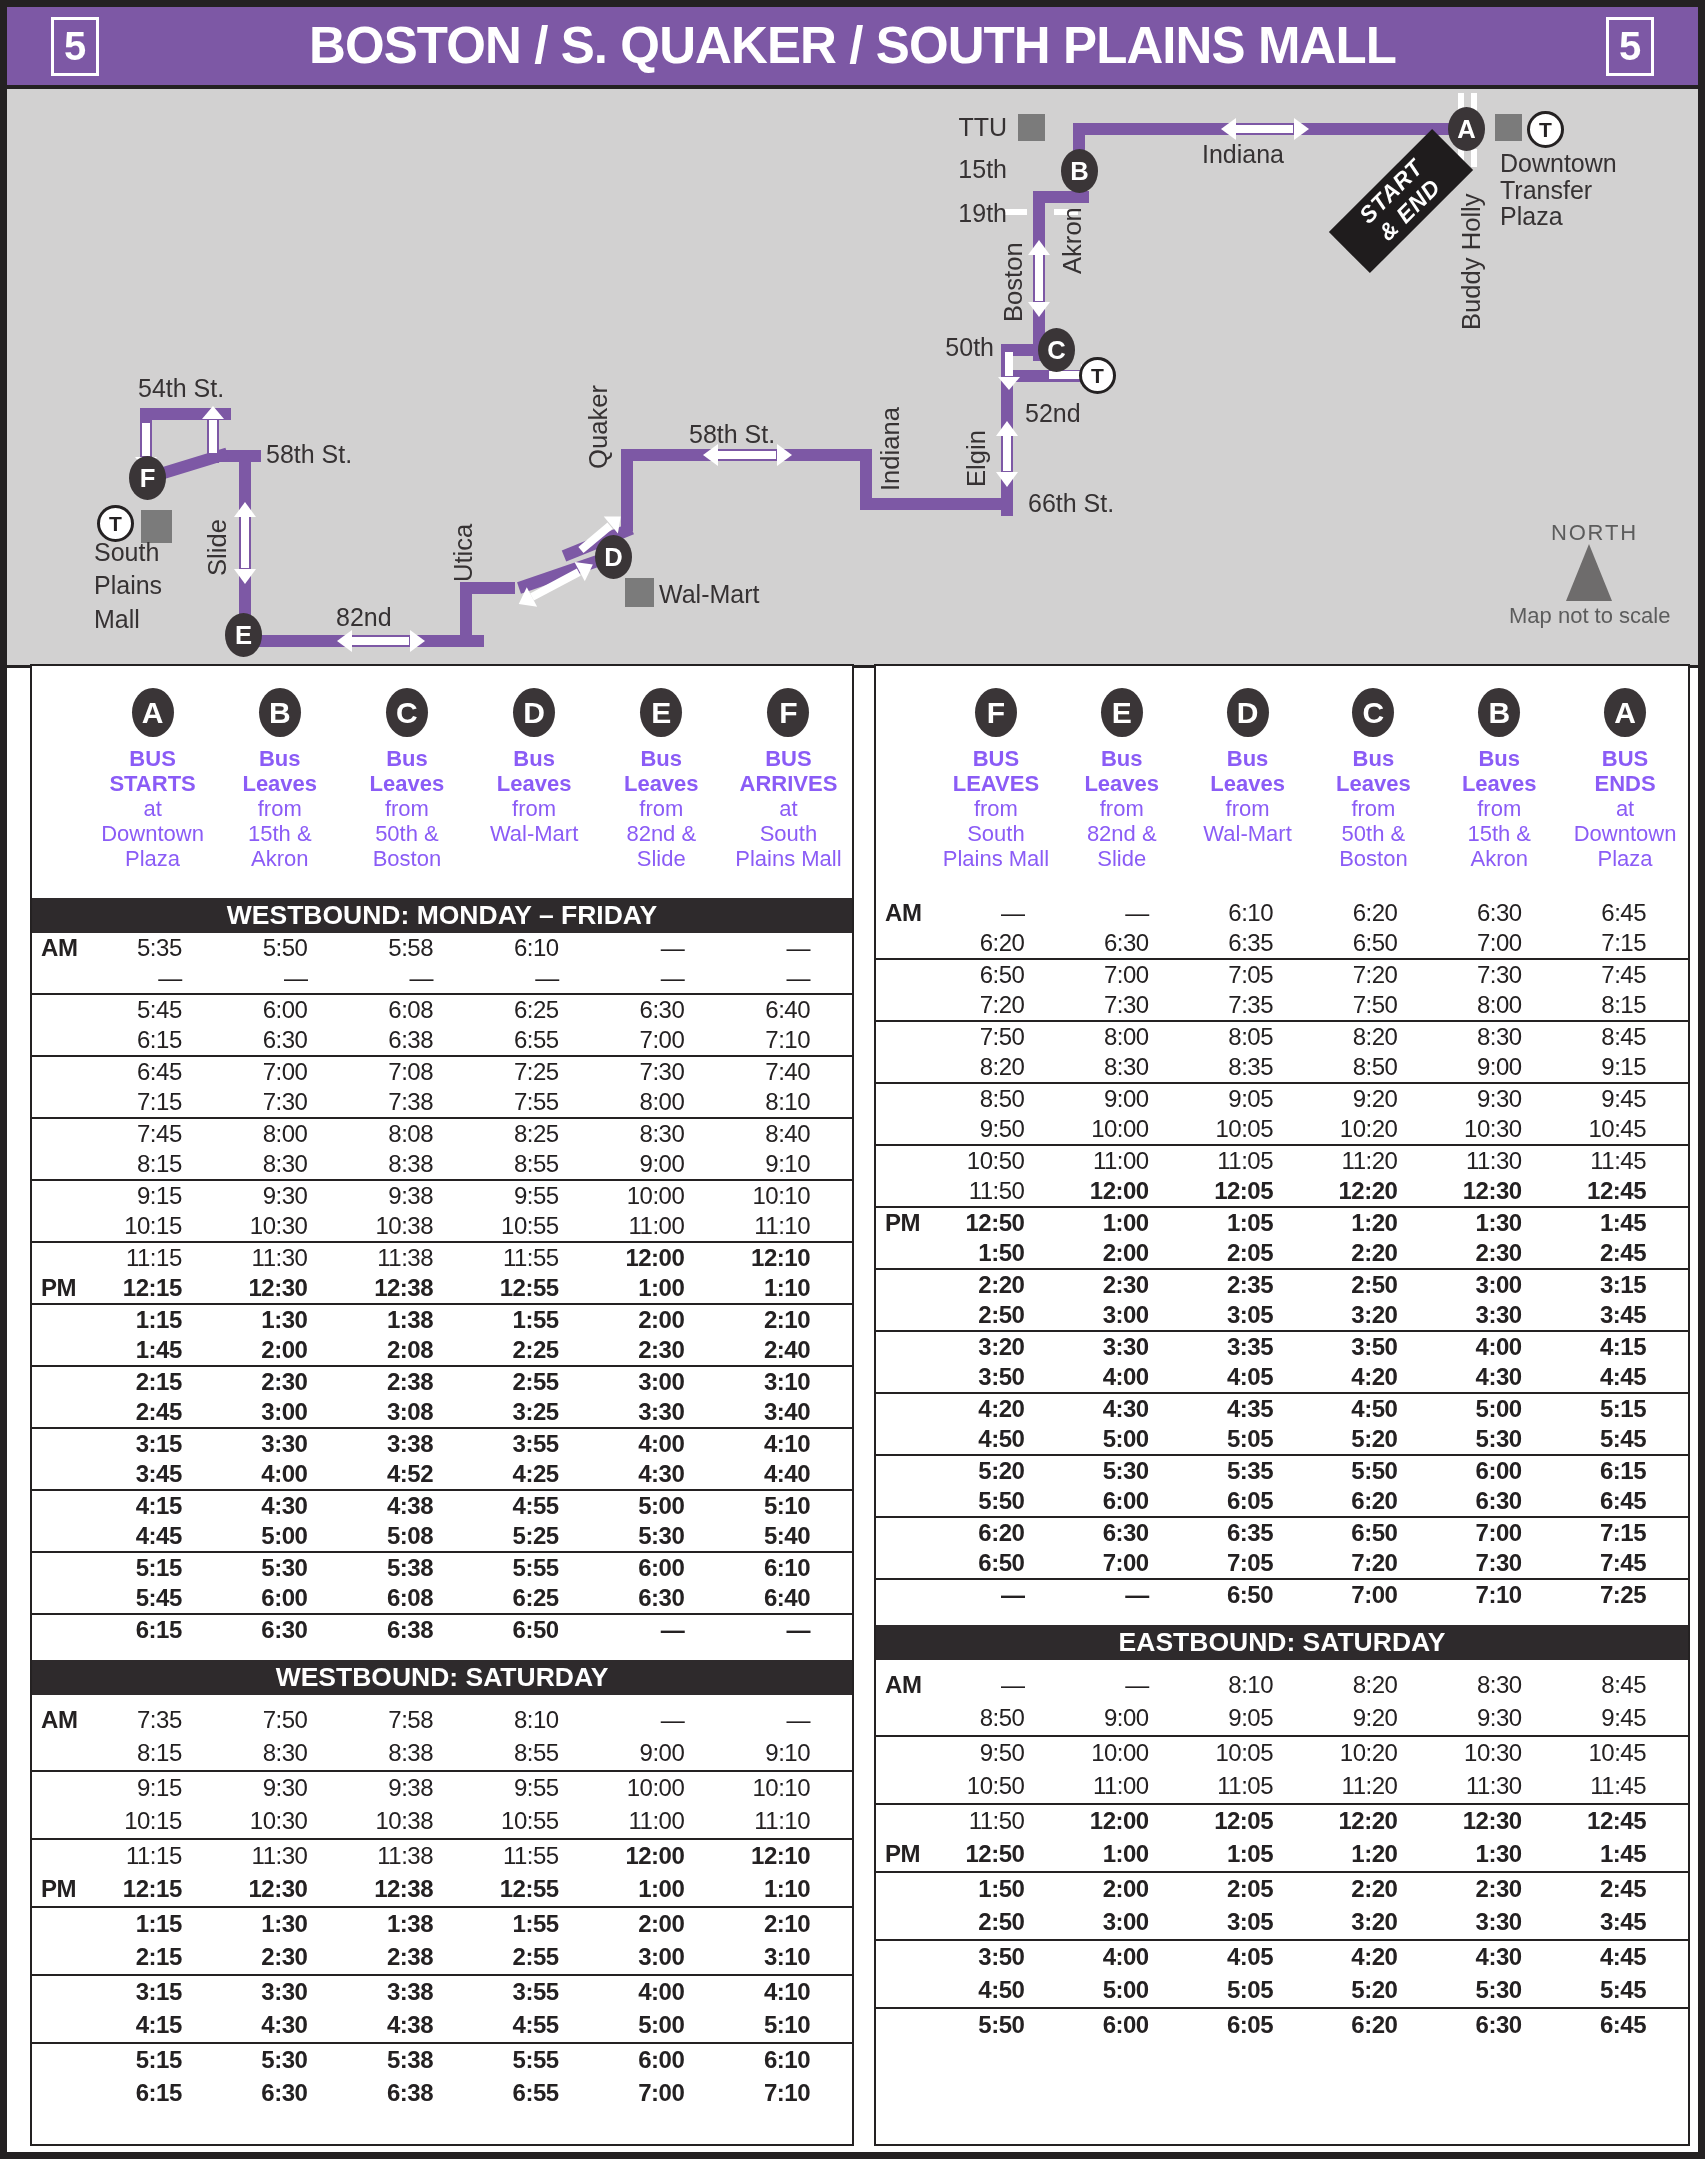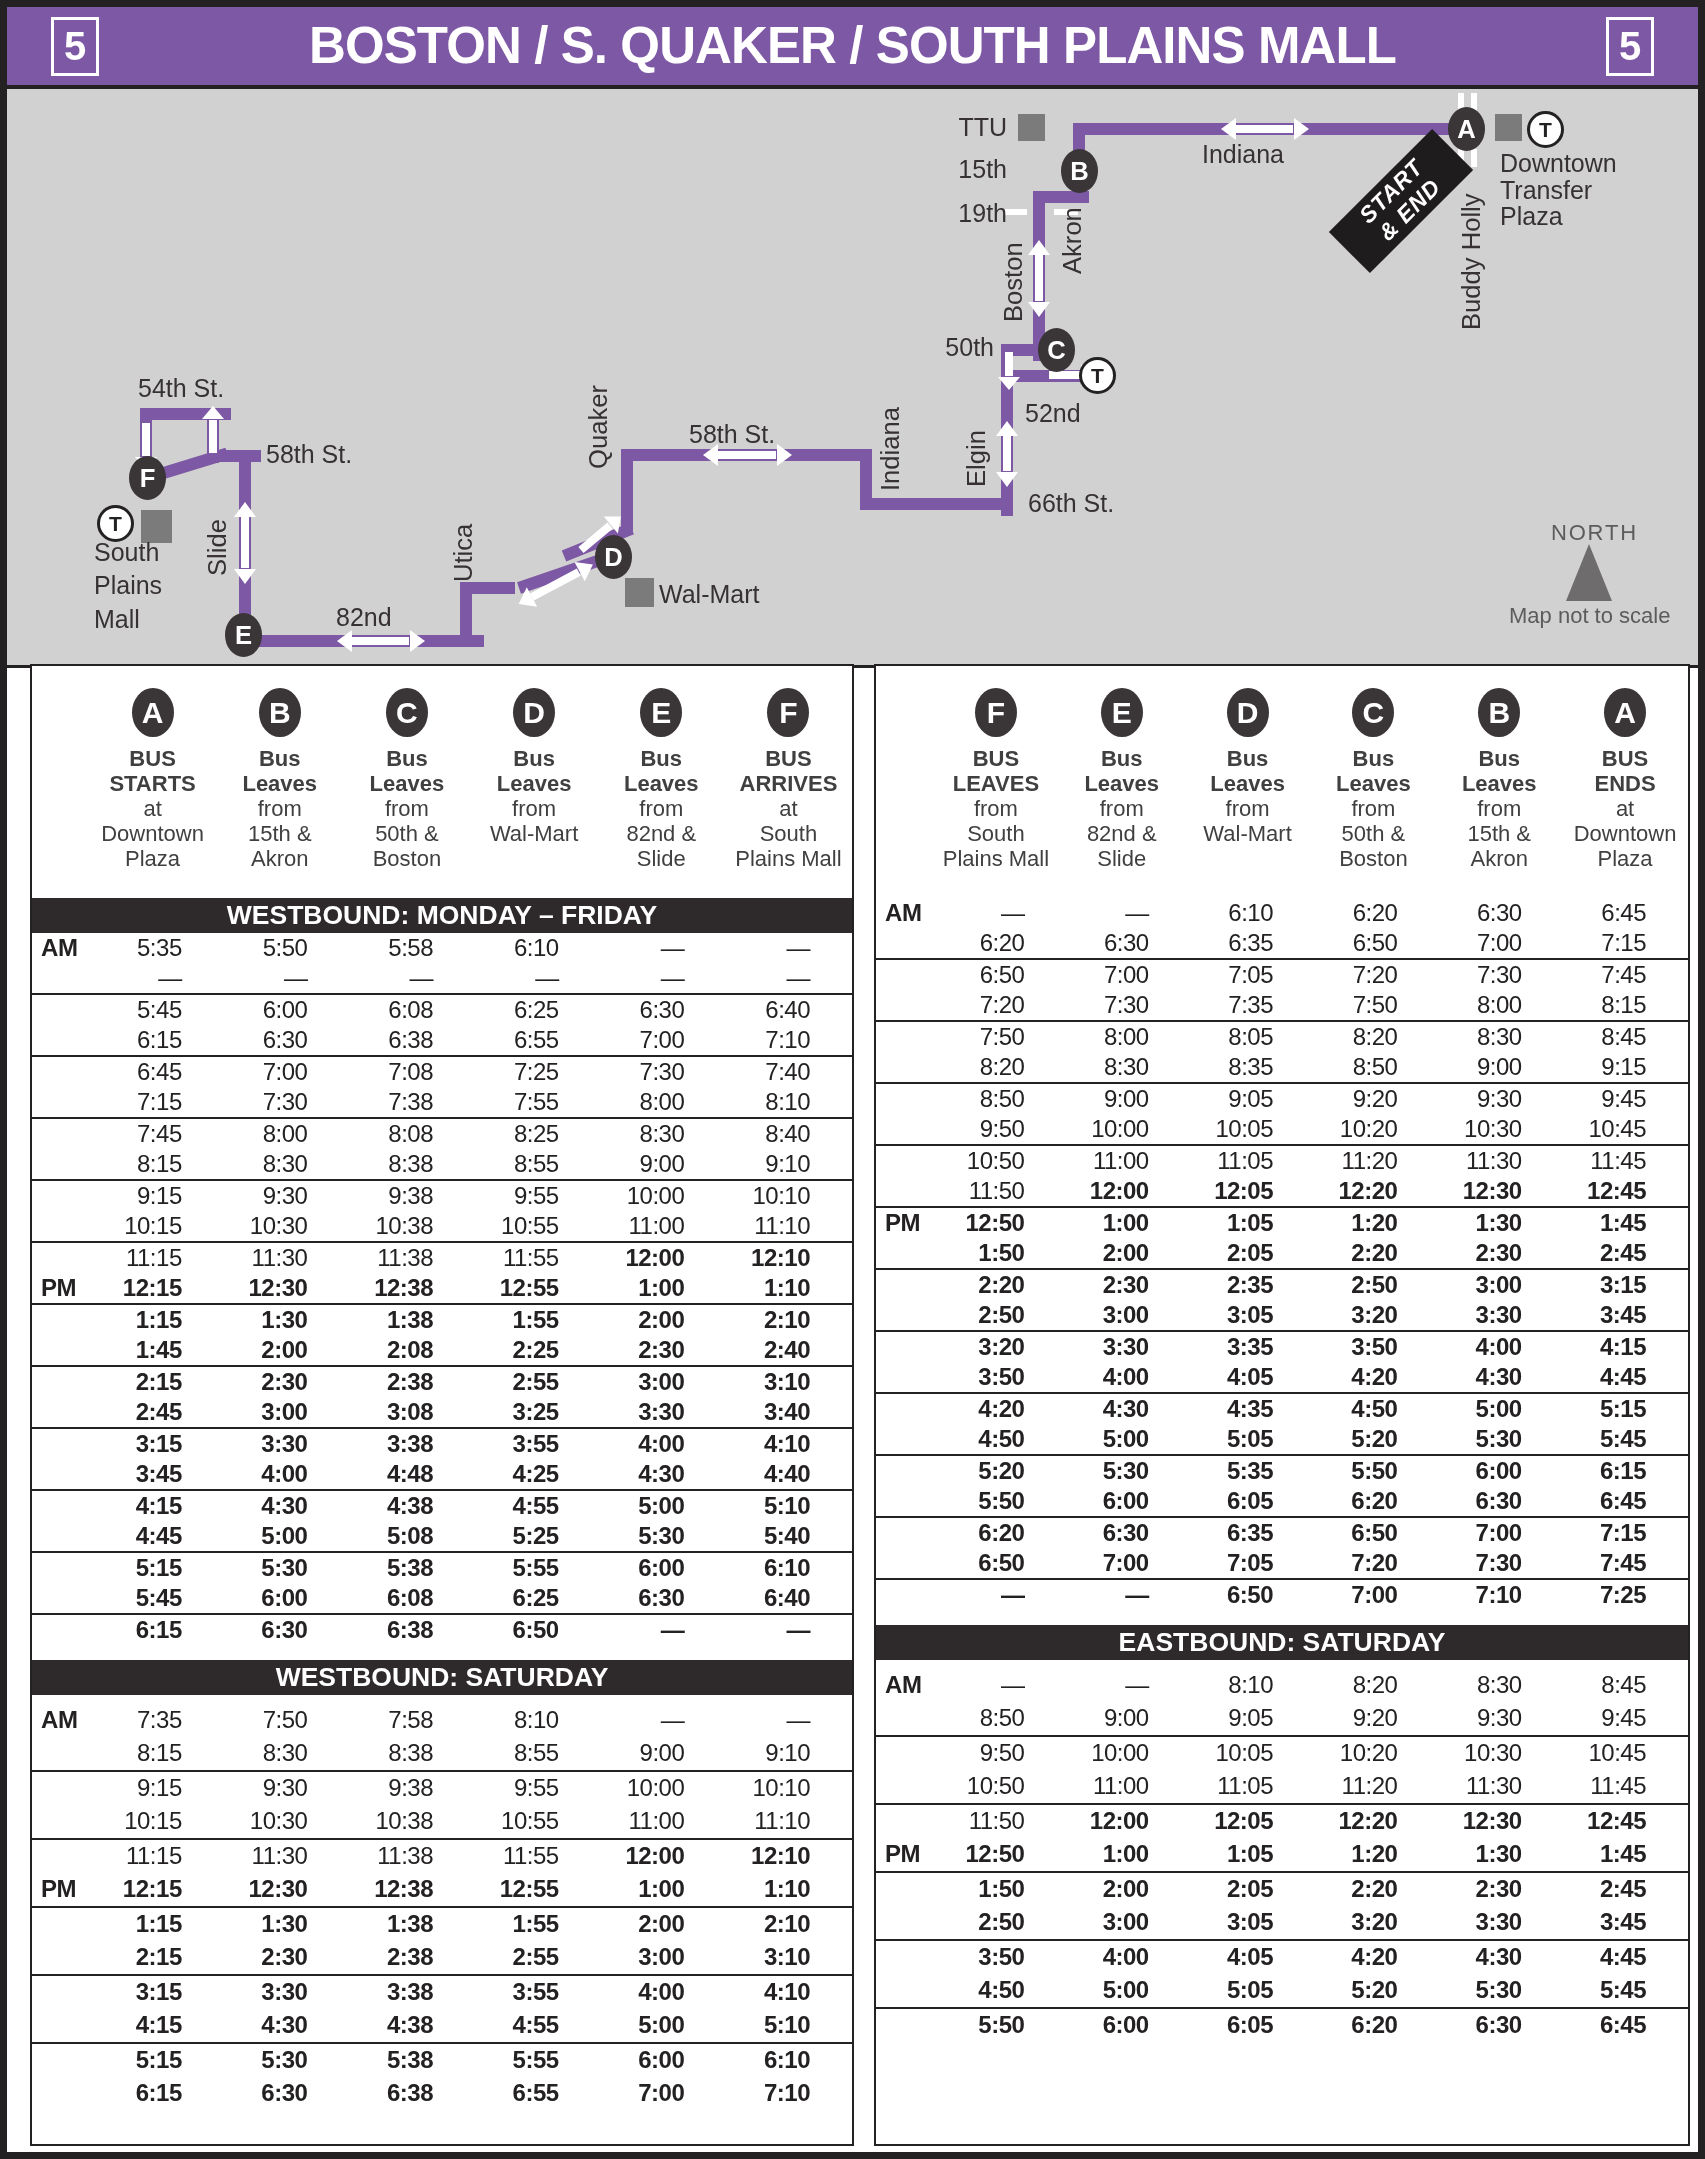--- a/index.html
+++ b/index.html
@@ -58,21 +58,21 @@
             border-bottom:57px solid #6e6c6c; }
 
   
   .panel { position:absolute; top:657px; background:#ffffff; border:2.7px solid #242122; height:1478px; }
   #panel-w { left:23px;  width:820px; }
   #panel-e { left:867px; width:812px; }
   .cols { display:flex; margin-left:57px; padding-top:22px; height:232px; box-sizing:border-box; }
   .col  { flex:1; text-align:center; }
   .circle { width:42px; height:49px; border-radius:50%; background:#3a3537; color:#ffffff;
             font-weight:bold; font-size:30px; line-height:49px; margin:0 auto 9.1px auto; }
-  .hl { font-size:22px; line-height:25px; color:#404040; }
+  .hl { font-size:22px; line-height:25px; color:#8b5cf6; }
   .hl.b { font-weight:bold; }
   .banner { height:35px; background:#2e2a2c; color:#ffffff; font-weight:bold; font-size:26.5px;
             line-height:35px; text-align:center; }
   .banner.sat { margin-top:14.6px; }
   table.sched { width:100%; border-collapse:collapse; table-layout:fixed;padding-left:36px; }
   table.sched td { height:30px; font-size:24px; color:#242122; letter-spacing:-0.5px;
                    vertical-align:middle; padding:0; }
   table.sched.sat { margin-top:9.1px; }
   table.sched.sat td { height:33px; }
   table.sched tbody { border-top:2.7px solid #242122; }
@@ -407,21 +407,21 @@
             <td class="tm b">3:30</td>
             <td class="tm b">3:38</td>
             <td class="tm b">3:55</td>
             <td class="tm b">4:00</td>
             <td class="tm b">4:10</td>
           </tr>
           <tr>
             <td class="per"></td>
             <td class="tm b">3:45</td>
             <td class="tm b">4:00</td>
-            <td class="tm b">4:48</td>
+            <td class="tm b">4:52</td>
             <td class="tm b">4:25</td>
             <td class="tm b">4:30</td>
             <td class="tm b">4:40</td>
           </tr>
         </tbody>
         <tbody>
           <tr>
             <td class="per"></td>
             <td class="tm b">4:15</td>
             <td class="tm b">4:30</td>

